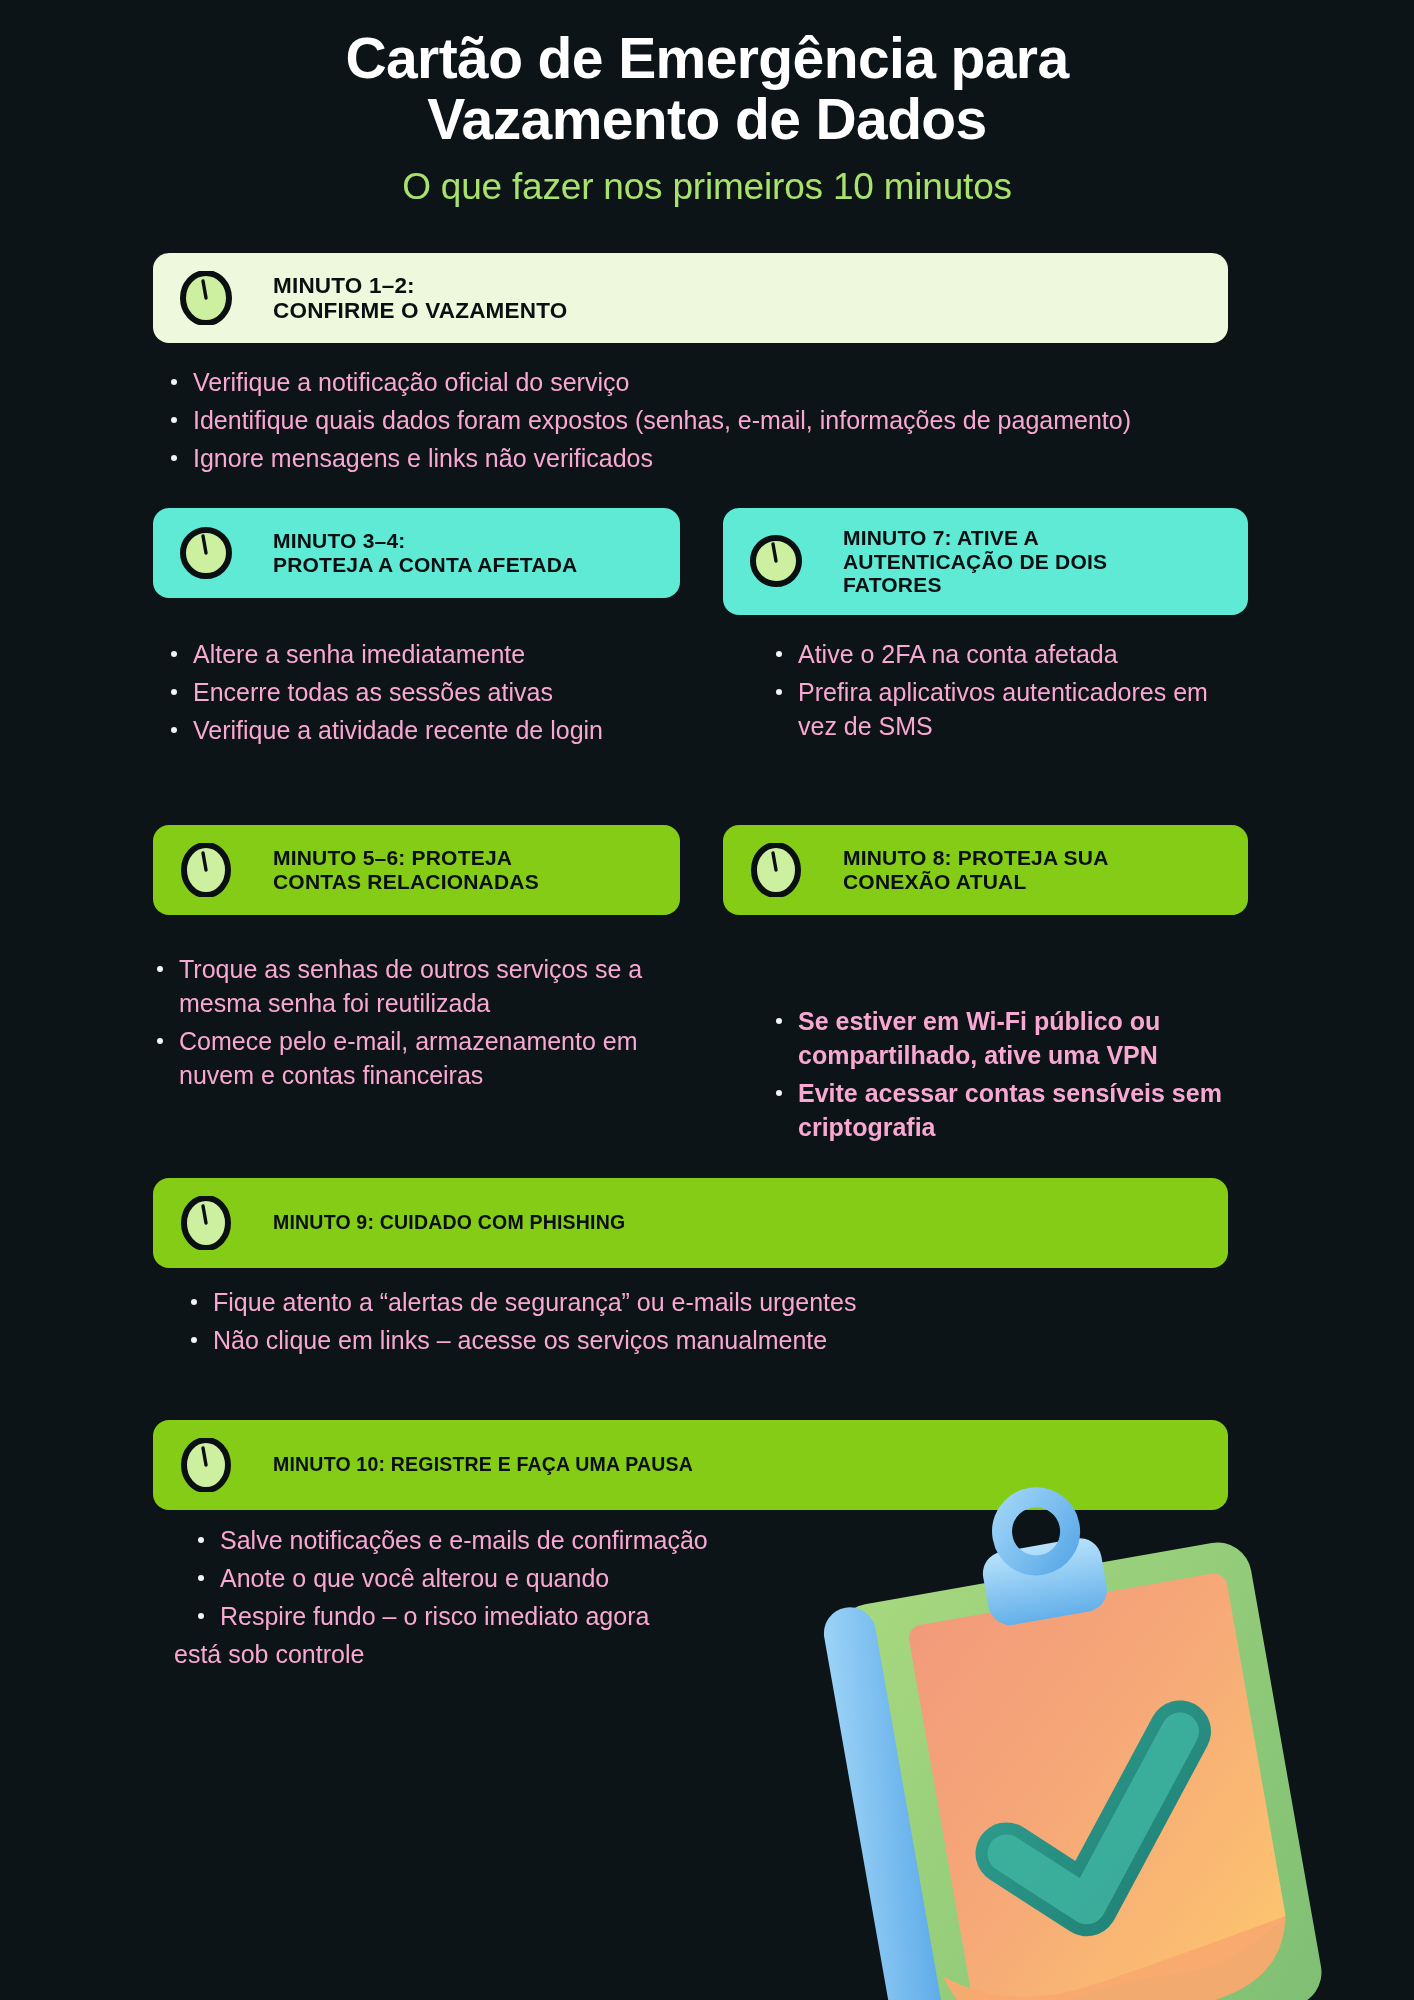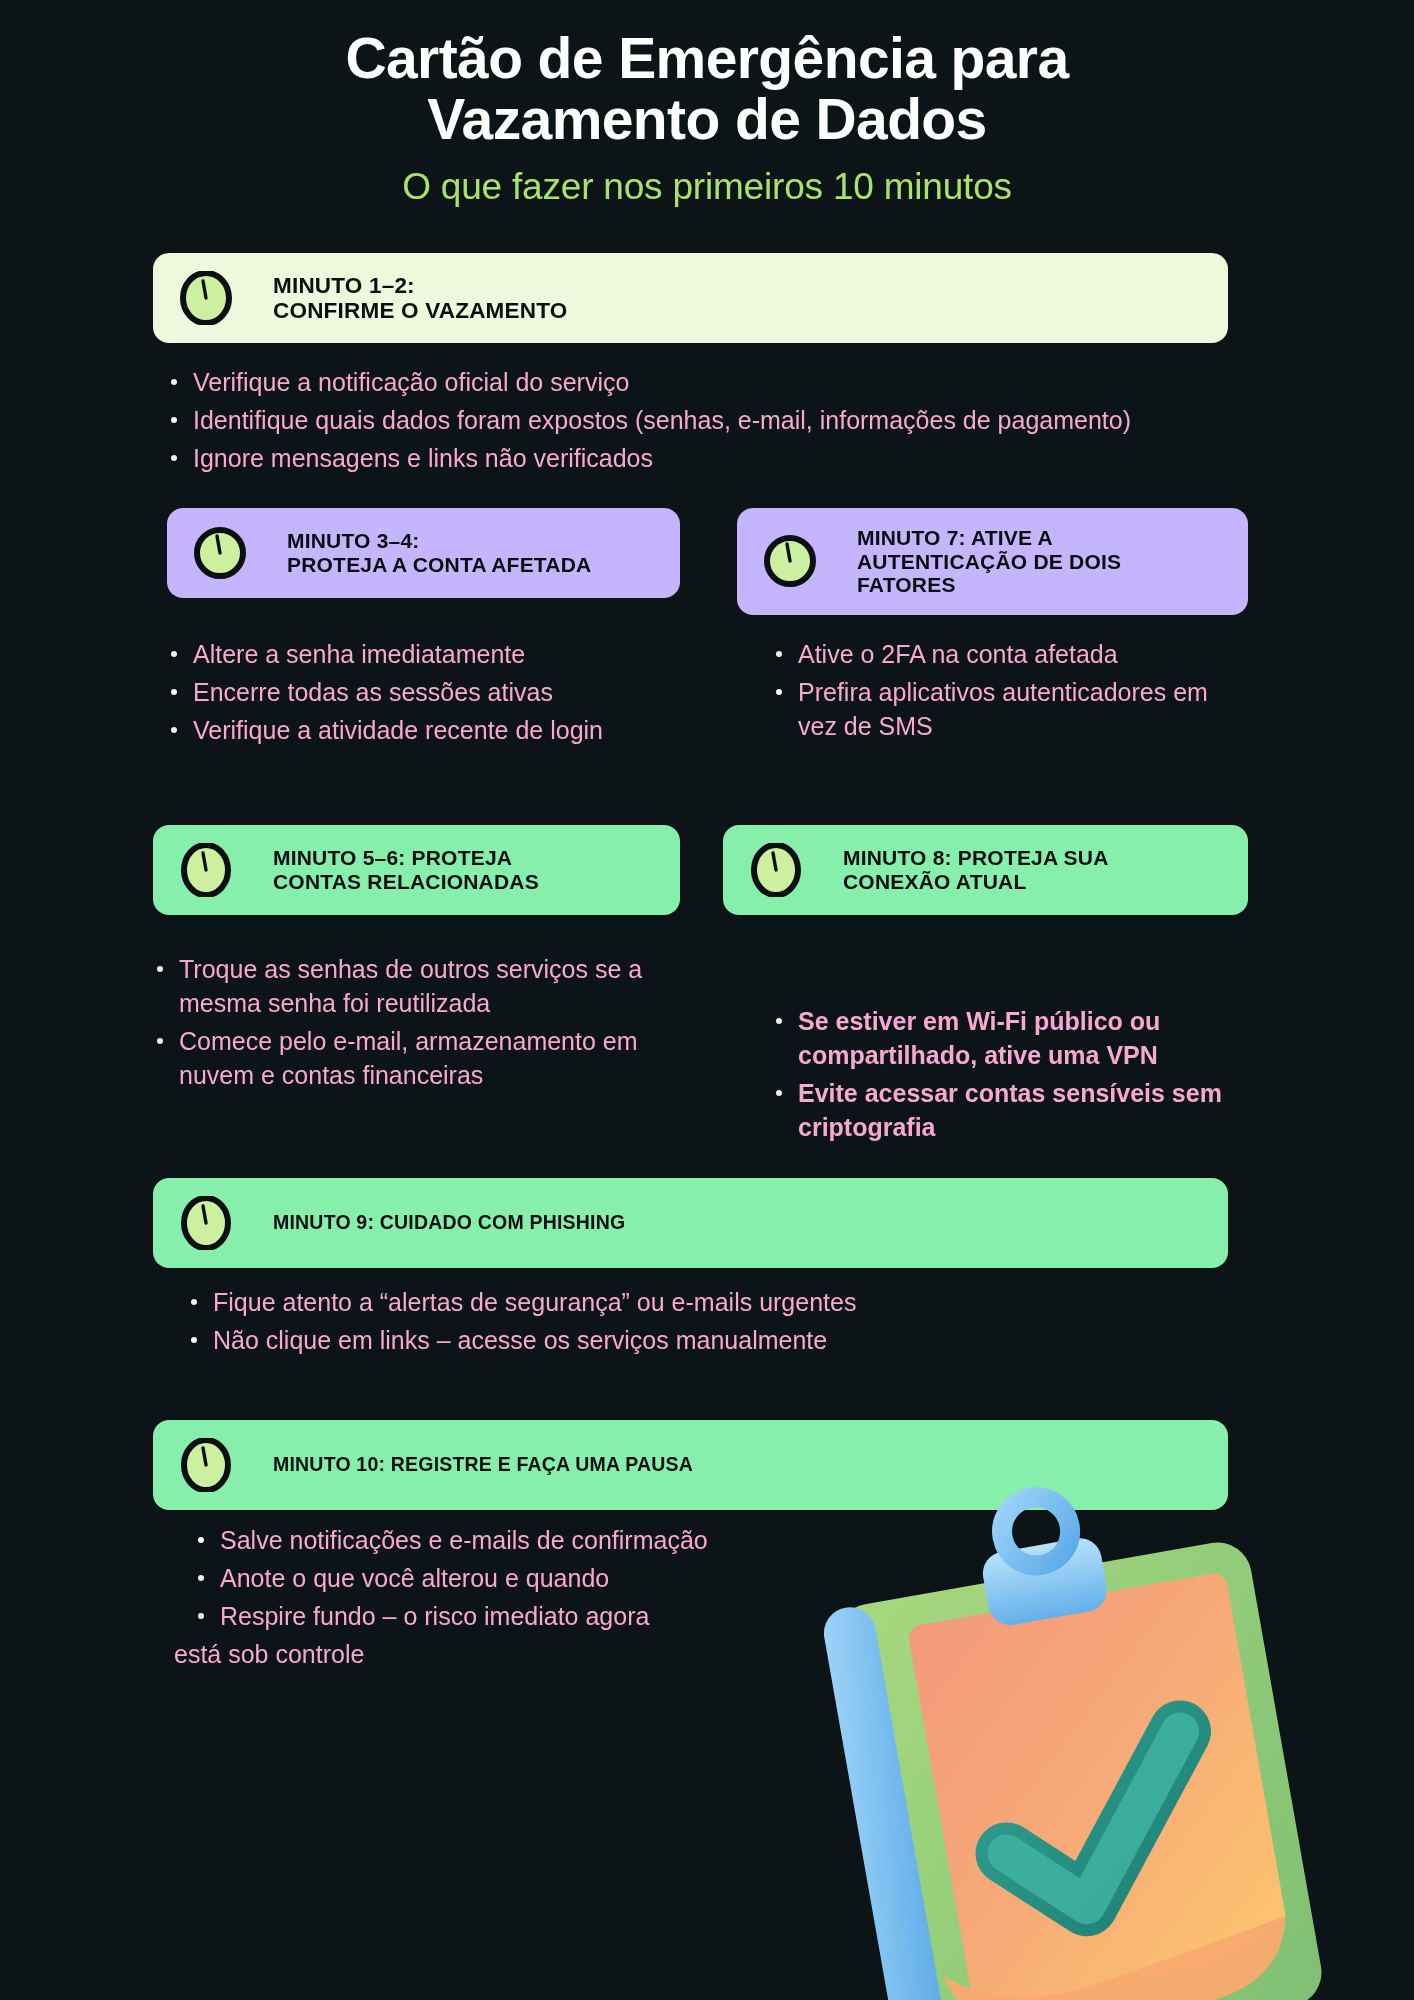--- a/index.html
+++ b/index.html
@@ -47,22 +47,22 @@
   }
   .card-head {
     display: flex;
     align-items: center;
     gap: 40px;
     padding: 18px 26px 18px 26px;
     border-radius: 16px;
     min-height: 74px;
   }
   .card-head.pale   { background: #eef8dc; }
-  .card-head.light  { background: #c4b5fd; margin-left: 14px; }
-  .card-head.bright { background: #86efac; }
+  .card-head.light  { background: #5eead4; }
+  .card-head.bright { background: #84cc16; }
 
   .head-text {
     color: #0a0f12;
     font-weight: 800;
     letter-spacing: 0.2px;
     line-height: 1.12;
     text-transform: uppercase;
   }
   .size-lg { font-size: 22.5px; }
   .size-md { font-size: 21px; }

